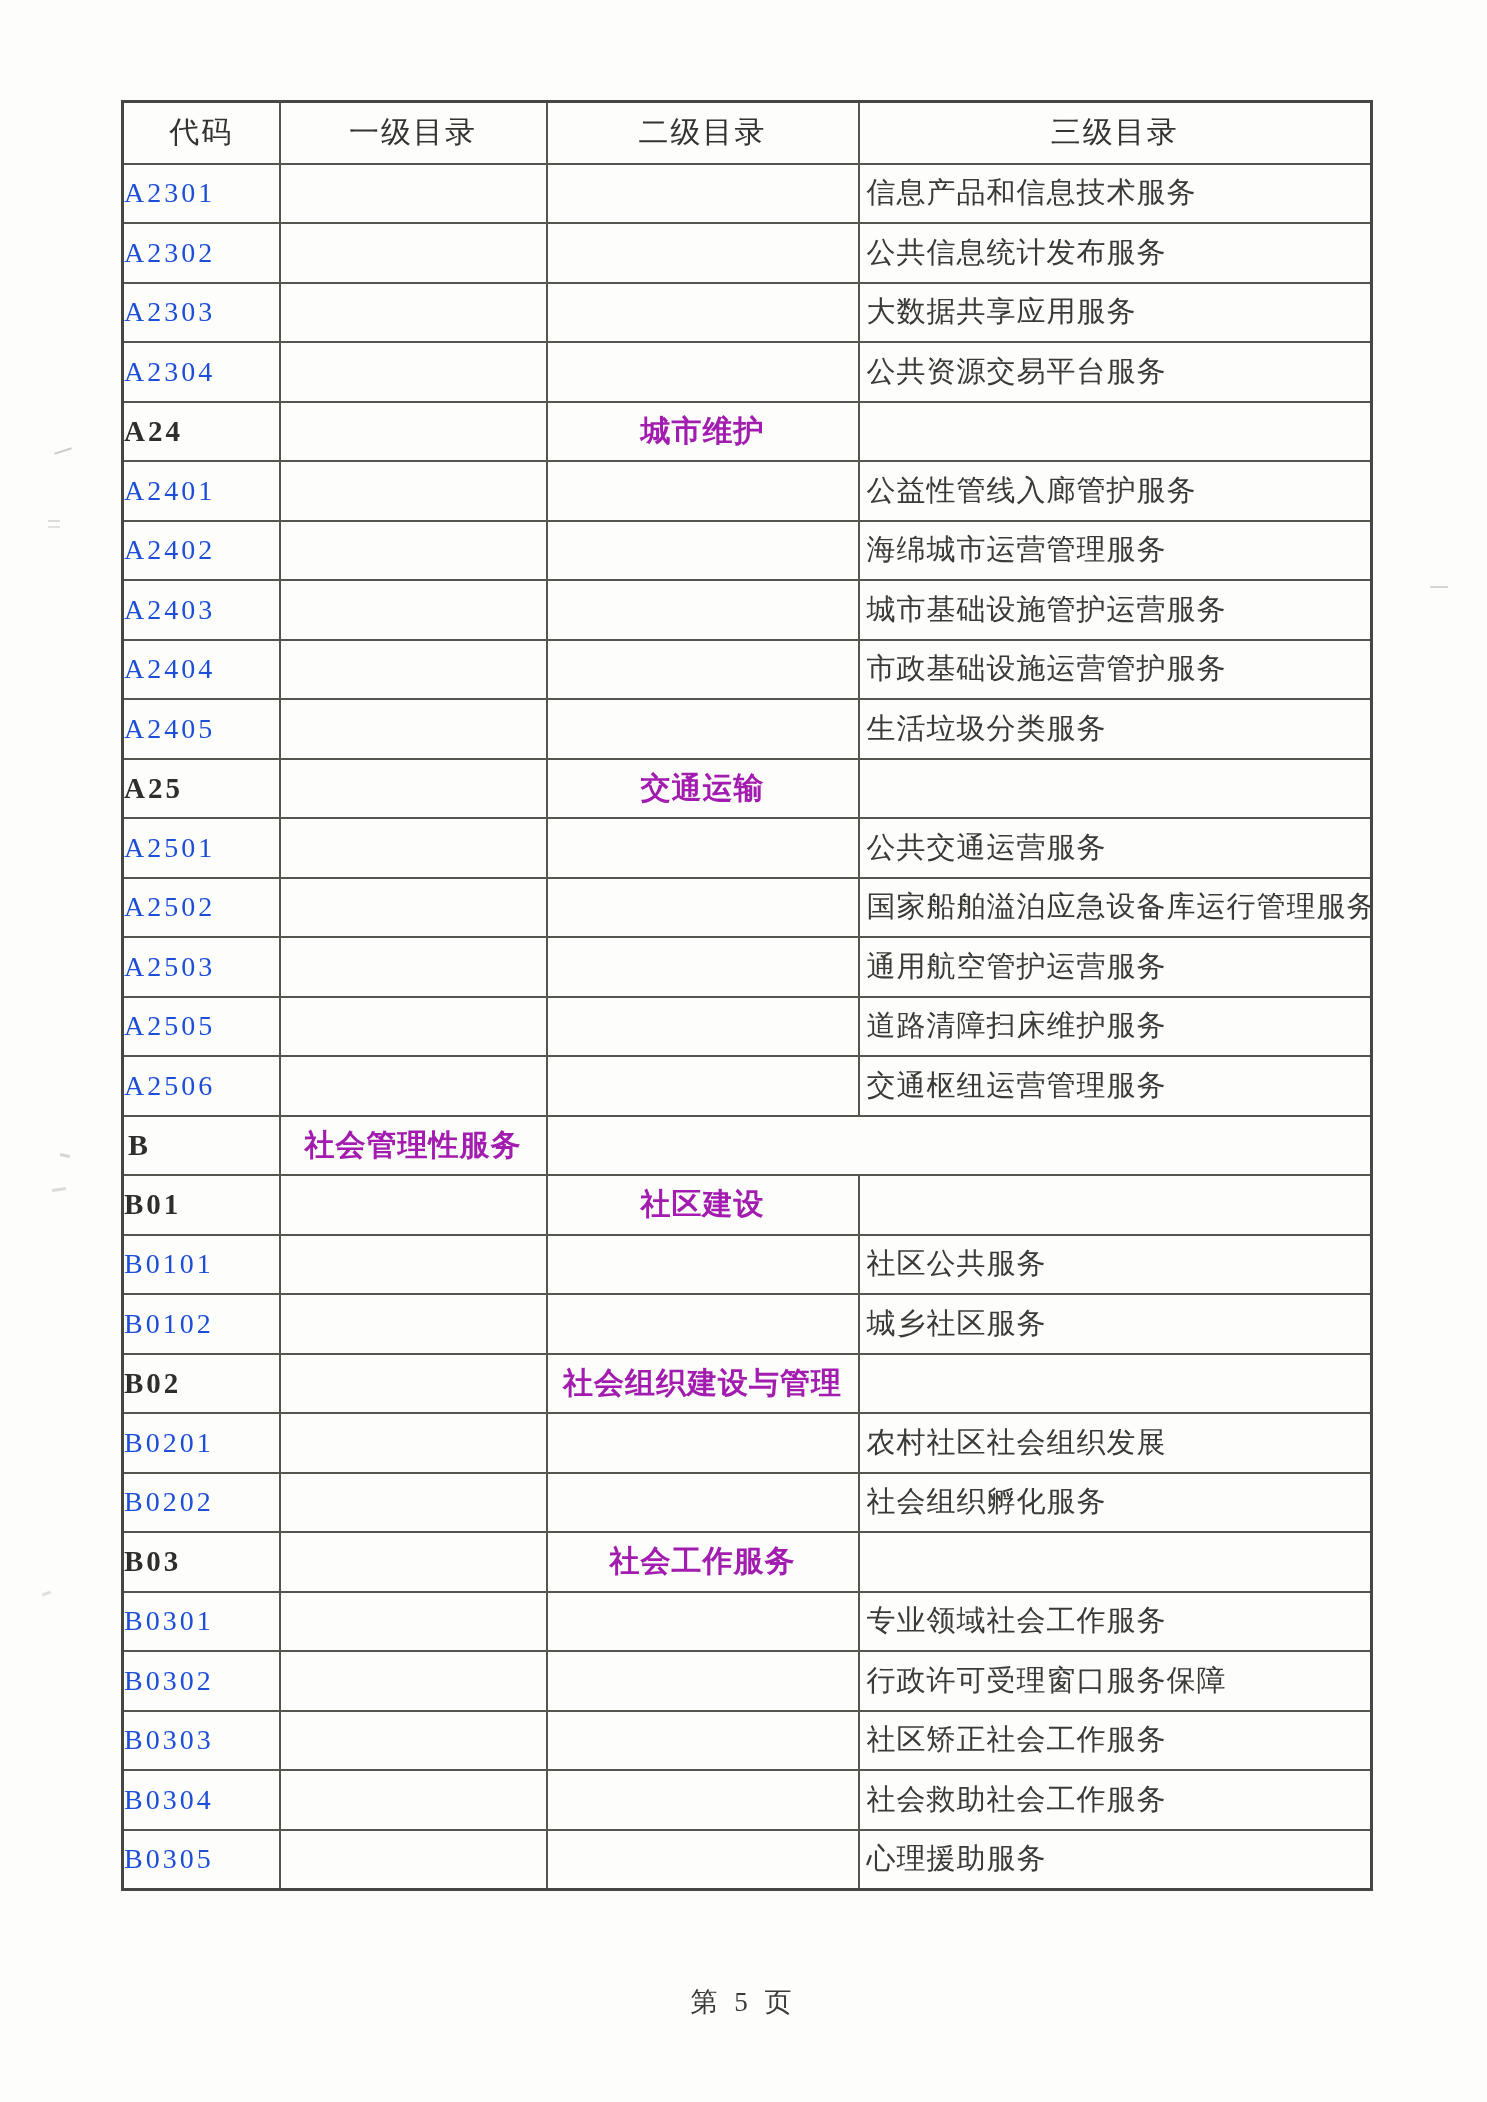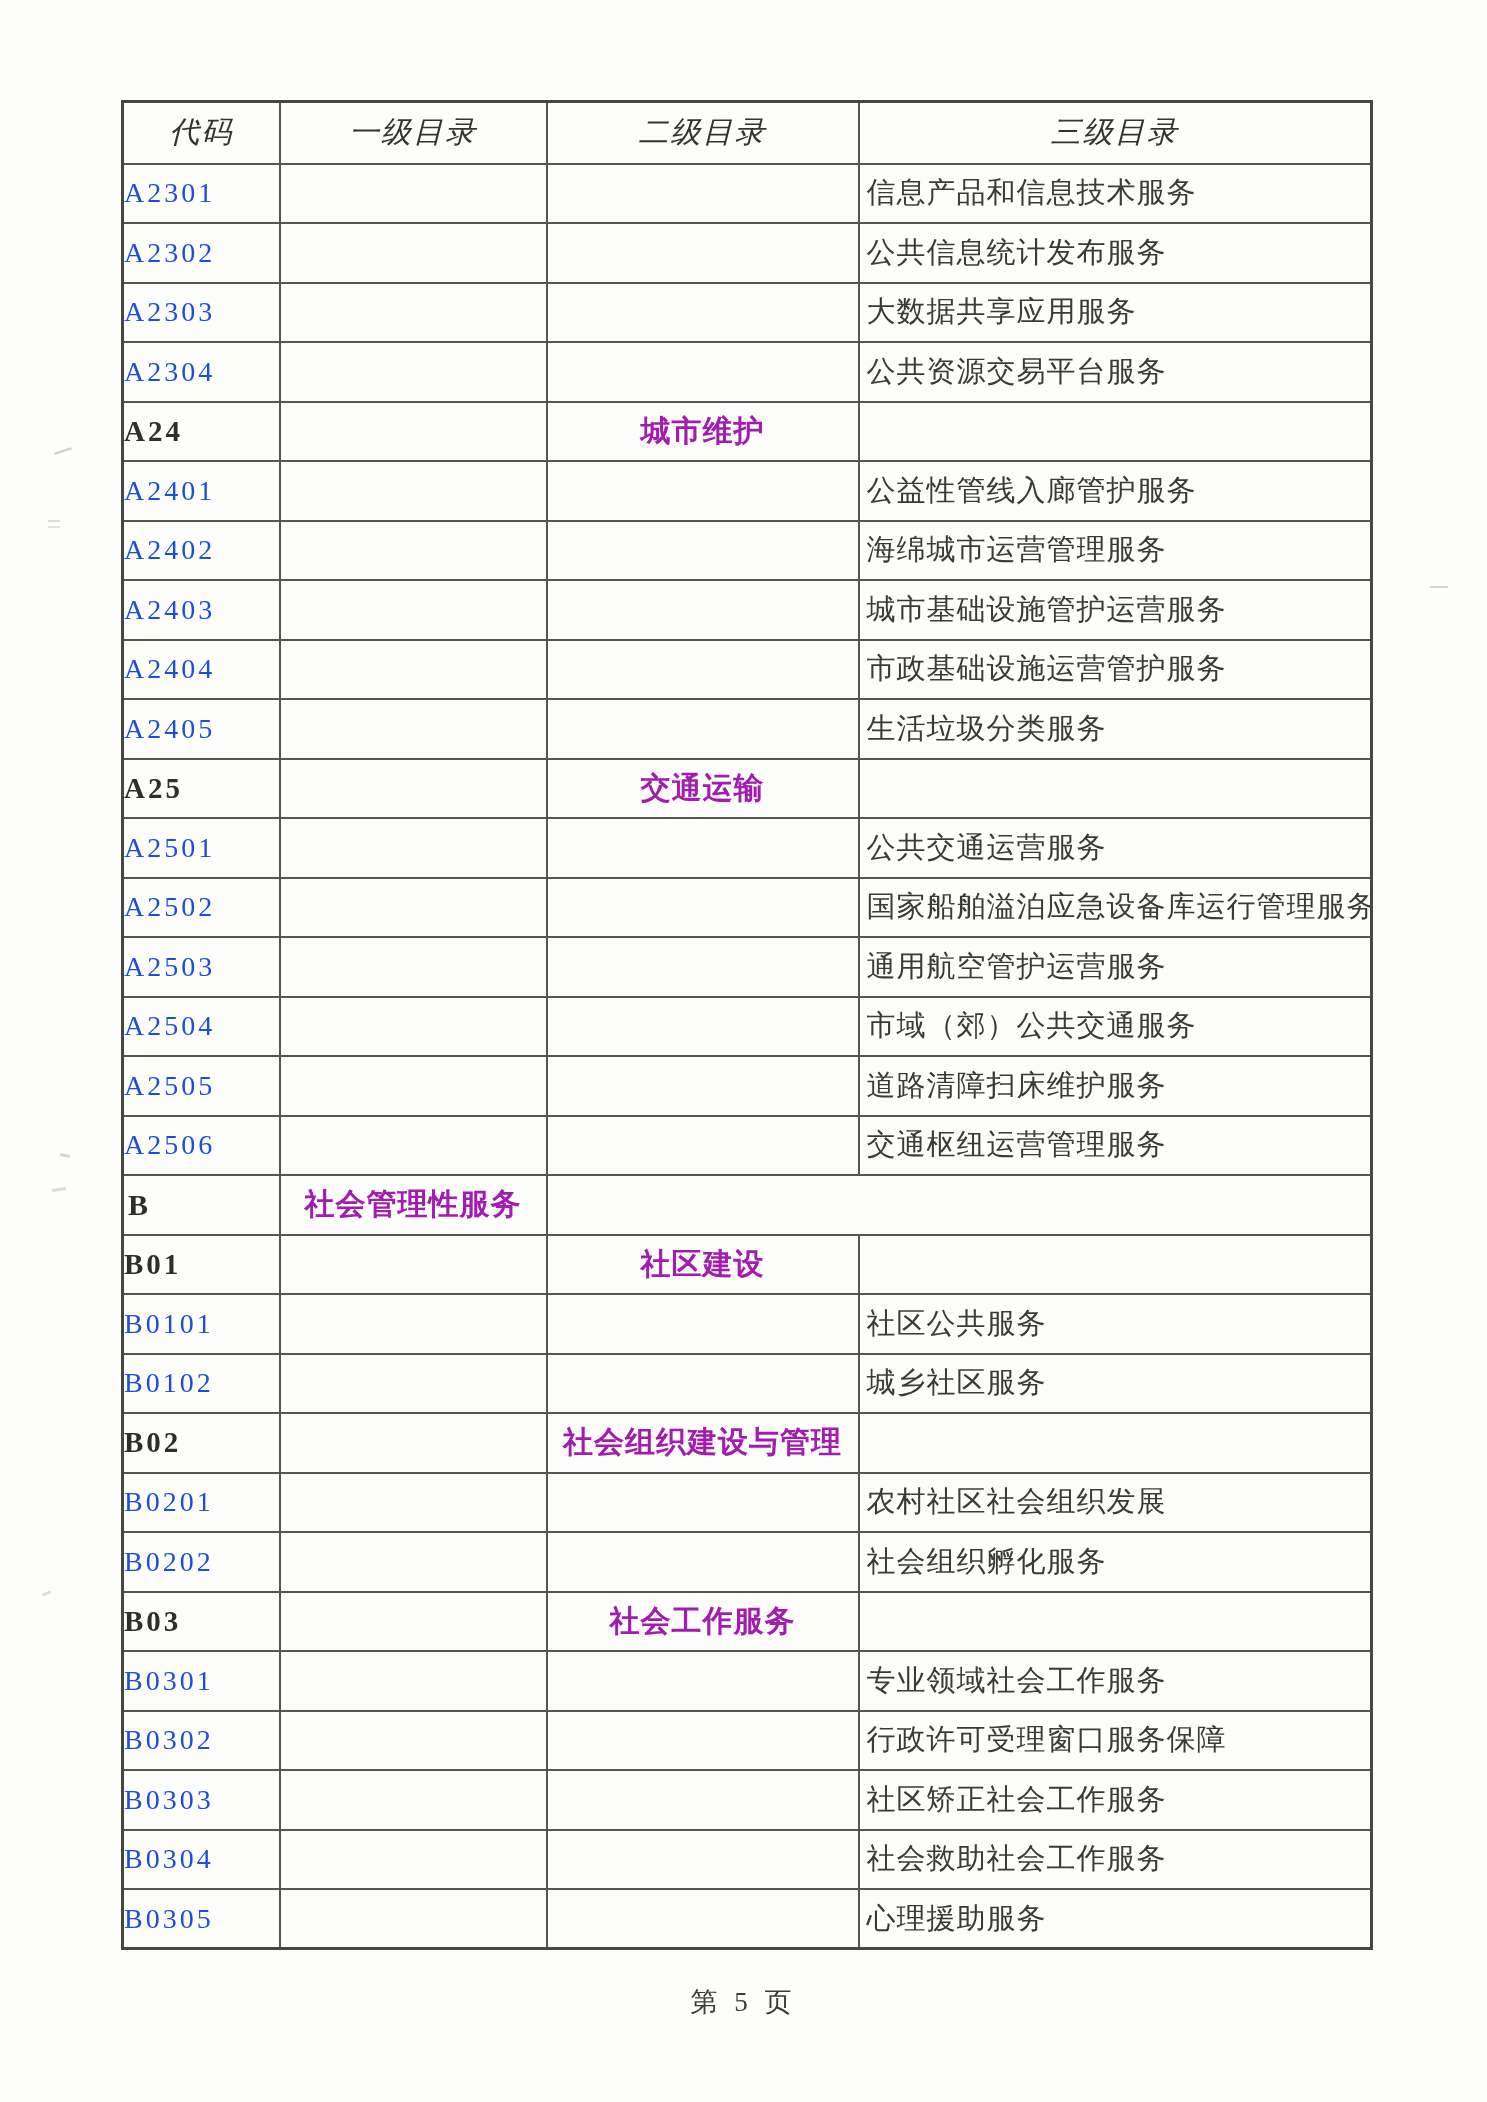--- a/index.html
+++ b/index.html
@@ -23,21 +23,21 @@
   table.catalog { position: absolute; left: 121px; top: 100px; width: 1249px;
     border-collapse: collapse; table-layout: fixed;
     border: 3px solid #464642; }
   table.catalog td, table.catalog th {
     border: 2px solid #55554f;
     border-top-width: 2.5px; border-bottom-width: 2.5px;
     vertical-align: middle; overflow: hidden; white-space: nowrap;
   }
   col.c1 { width: 157px; } col.c2 { width: 267px; } col.c3 { width: 312px; } col.c4 { width: 513px; }
 
-  tr.hdr { height: 62px; font-style: italic; }
+  tr.hdr { height: 62px; }
   tr.row { height: 59.5px; }
 
   th.head { font-weight: normal; font-size: 30px; color: #333330; text-align: center; letter-spacing: 2px; }
 
   td.code-leaf { padding-right: 14px; font-size: 28px; letter-spacing: 3px; color: #1d4ed8; }
   td.code-sec  { text-align: left; font-weight: bold; font-size: 29px; letter-spacing: 3px; color: #2e2e2a; }
   td.code-top  { text-align: left; padding-left: 4px; font-weight: bold; font-size: 30px; letter-spacing: 2px; color: #2e2e2a; }
 
   td.cat  { text-align: center; font-weight: bold; font-size: 30px; color: #a21caf; letter-spacing: 1px; }
   td.l3   { text-align: left; padding-left: 7px; font-size: 29px; color: #3a3a36; letter-spacing: 1px; }
@@ -157,26 +157,20 @@
       <td class="blank"></td>
       <td class="l3">国家船舶溢泊应急设备库运行管理服务</td>
     </tr>
     <tr class="row">
       <td class="code-leaf">A2503</td>
       <td class="blank"></td>
       <td class="blank"></td>
       <td class="l3">通用航空管护运营服务</td>
     </tr>
     <tr class="row">
-      <td class="code-leaf">A2504</td>
-      <td class="blank"></td>
-      <td class="blank"></td>
-      <td class="l3">市域（郊）公共交通服务</td>
-    </tr>
-    <tr class="row">
       <td class="code-leaf">A2505</td>
       <td class="blank"></td>
       <td class="blank"></td>
       <td class="l3">道路清障扫床维护服务</td>
     </tr>
     <tr class="row">
       <td class="code-leaf">A2506</td>
       <td class="blank"></td>
       <td class="blank"></td>
       <td class="l3">交通枢纽运营管理服务</td>

